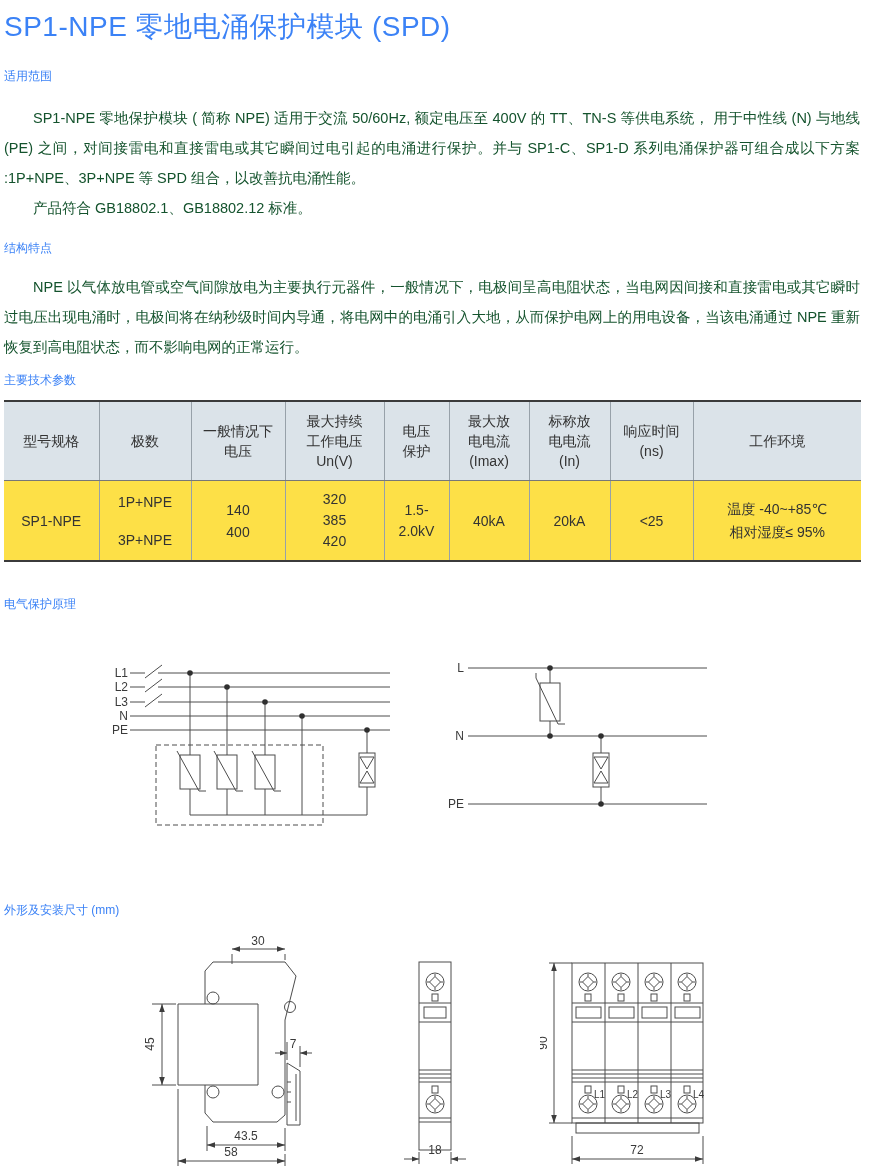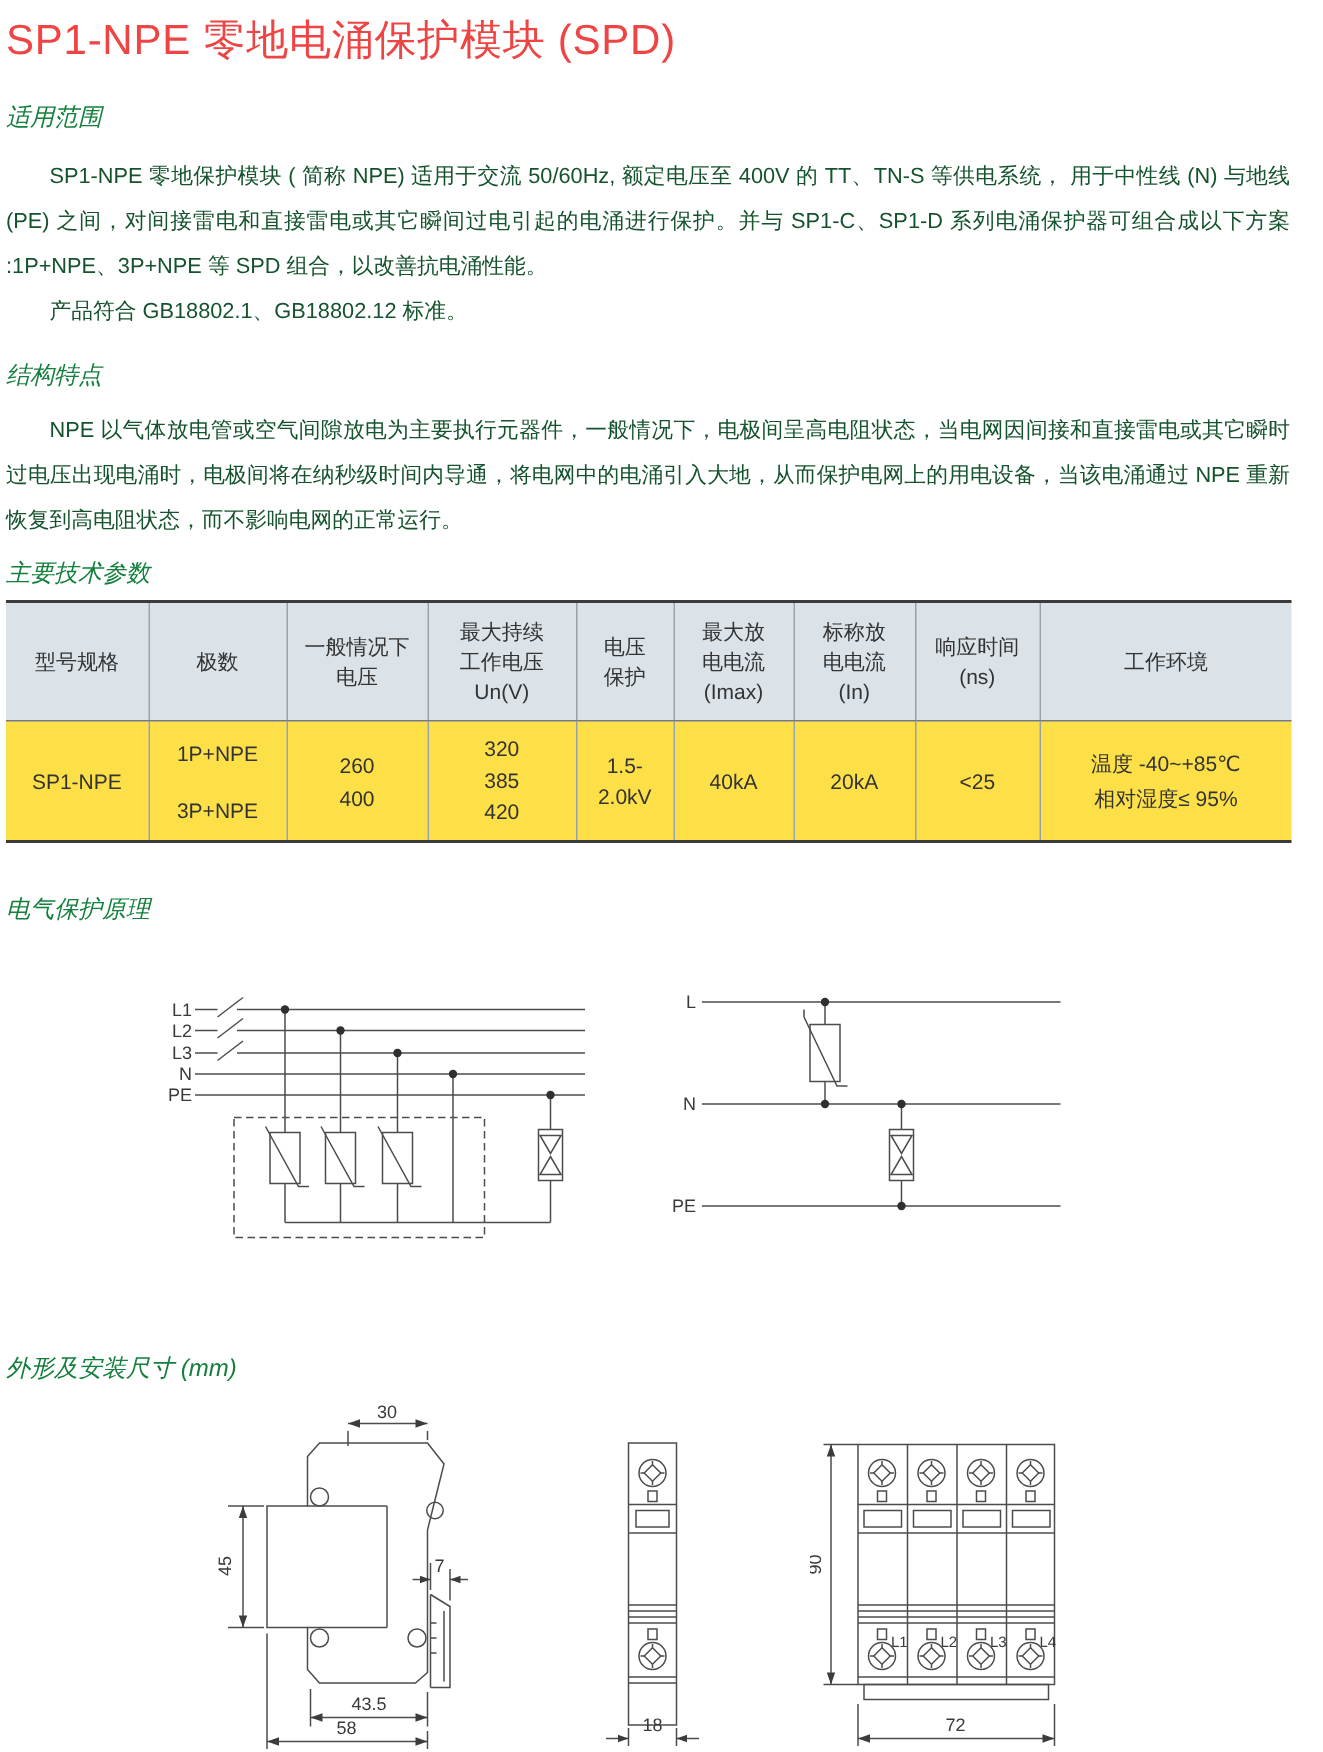--- a/index.html
+++ b/index.html
@@ -1,20 +1,20 @@
 <!DOCTYPE html>
 <html><head>
 <meta charset="utf-8">
 <style>
   html,body{margin:0;padding:0;background:#fff;}
   .page{position:relative;width:882px;height:1168px;background:#fff;overflow:hidden;
         font-family:"Liberation Sans","DejaVu Sans",sans-serif;color:#333;}
   .abs{position:absolute;}
-  h1.title{margin:0;font-size:28px;font-weight:500;color:#ef4444;letter-spacing:0.5px;}
-  h2.sec{margin:0;font-size:16px;font-weight:500;color:#15803d;font-style:italic;}
+  h1.title{margin:0;font-size:28px;font-weight:500;color:#3b82f6;letter-spacing:0.5px;}
+  h2.sec{margin:0;font-size:12px;font-weight:500;color:#3b82f6;}
   p.body{margin:0;width:856px;font-size:14.5px;line-height:30px;color:#14532d;
          text-indent:2em;text-align:justify;}
   
   table.params{border-collapse:collapse;table-layout:fixed;width:857px;
                border-top:2px solid #3b3b3b;border-bottom:2px solid #3b3b3b;
                font-size:14px;color:#333;}
   table.params th{background:#dbe3e9;font-weight:400;height:78px;vertical-align:middle;
                   text-align:center;white-space:pre-line;line-height:20px;
                   border-bottom:1px solid #777;}
   table.params td{height:79px;vertical-align:middle;text-align:center;background:#fde047;}
@@ -82,21 +82,21 @@
 (ns)</th>
       <th>工作环境</th>
     </tr>
     <tr>
       <td>SP1-NPE</td>
       <td>
         <div>1P+NPE</div>
         <div class="gap-top">3P+NPE</div>
       </td>
       <td>
-        <div class="ln2">260</div>
+        <div class="ln2">140</div>
         <div class="ln2">400</div>
       </td>
       <td>
         <div class="ln3">320</div>
         <div class="ln3">385</div>
         <div class="ln3">420</div>
       </td>
       <td class="pre">1.5-
 2.0kV</td>
       <td>40kA</td>

